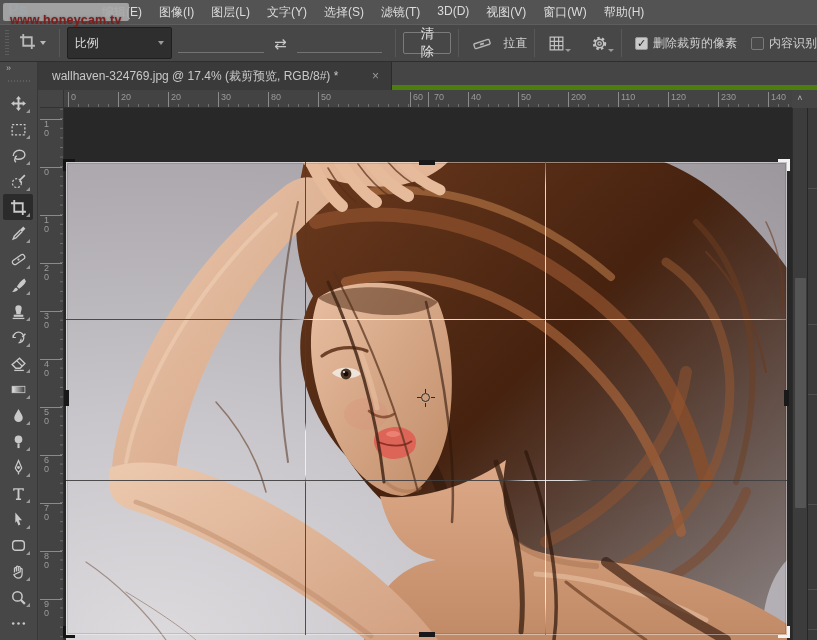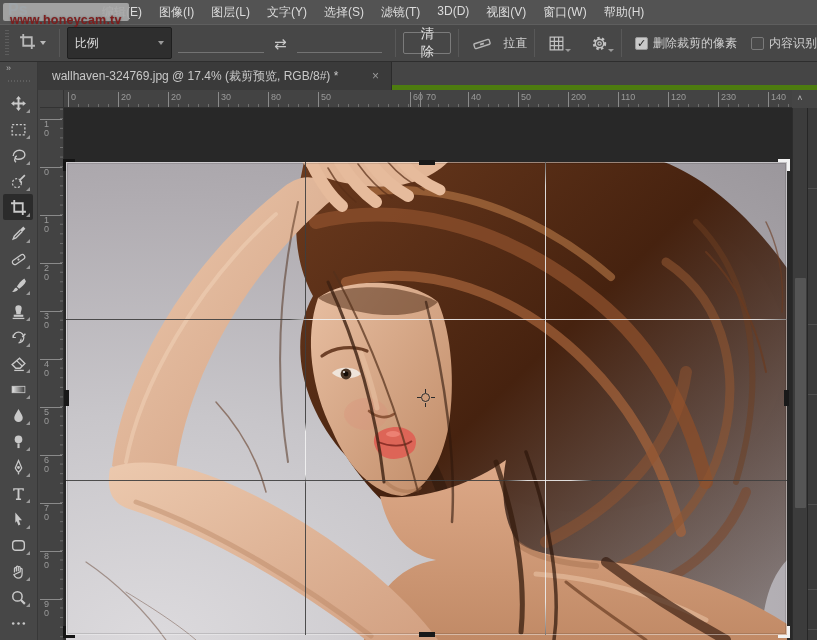--- a/index.html
+++ b/index.html
@@ -345,21 +345,21 @@
       <div class="canvas-bg"></div>
       <div class="ruler-corner"></div>
       <div class="ruler-h" id="ruler-h">
           <span class="rl" style="left: 4px;">0</span>
           <span class="rl" style="left: 54px;">20</span>
           <span class="rl" style="left: 104px;">20</span>
           <span class="rl" style="left: 154px;">30</span>
           <span class="rl" style="left: 204px;">80</span>
           <span class="rl" style="left: 254px;">50</span>
           <span class="rl" style="left: 312px; margin-left: 34px;">60</span>
-          <span class="rl" style="left: 356px; padding-left: 6px;">70</span>
+          <span class="rl" style="left: 364px; padding-left: 6px;">70</span>
           <span class="rl" style="left: 404px;">40</span>
           <span class="rl" style="left: 454px;">50</span>
           <span class="rl" style="left: 504px;">200</span>
           <span class="rl" style="left: 554px;">110</span>
           <span class="rl" style="left: 604px;">120</span>
           <span class="rl" style="left: 654px;">230</span>
           <span class="rl" style="left: 704px;">140</span>
         </div>
       <div class="ruler-v" id="ruler-v">
           <span class="rl" style="top: 11px;">1

